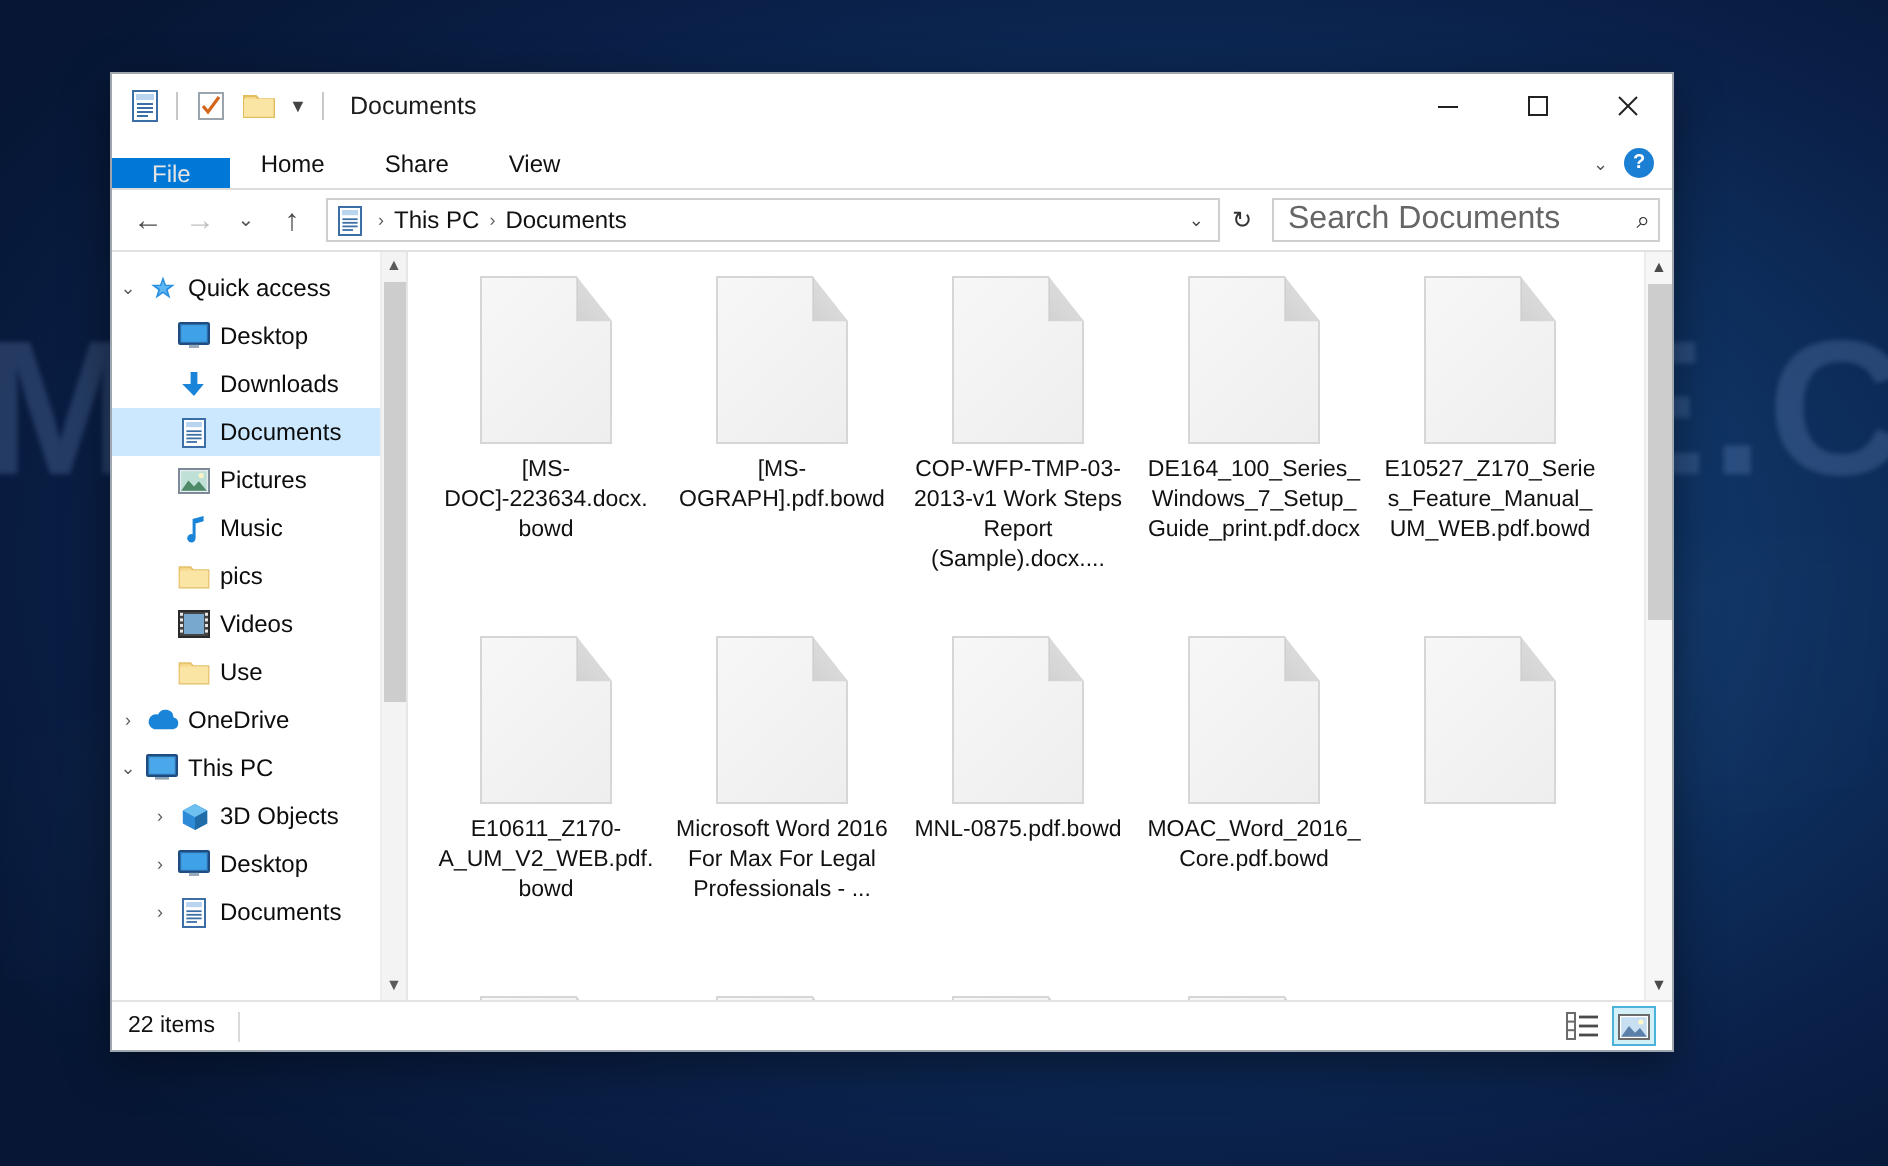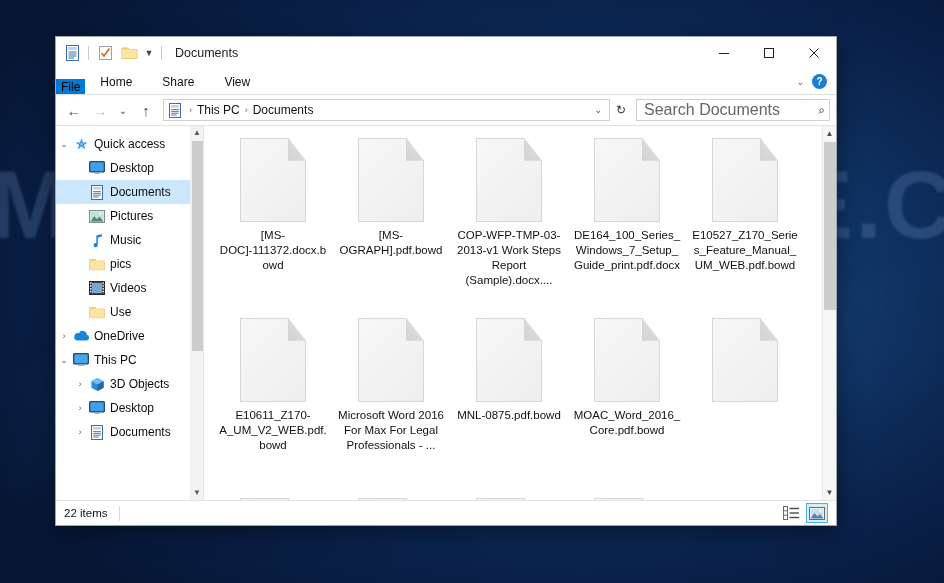--- a/index.html
+++ b/index.html
@@ -115,22 +115,22 @@
   }
   .tab {
     padding: 0 15px;
     display: flex; align-items: center;
     font-size: 12px;
     color: #111;
     cursor: default;
   }
   .tab.file {
     background: #0078d7;
-    color: #000000;
-    padding: 0 5px;
+    color: #e5e5e5;
+    padding: 0 20px;
     margin-top: 10px;
   }
   .ribbon-right {
     margin-left: auto;
     display: flex; align-items: center; gap: 8px;
     padding-right: 9px;
   }
   .ribbon-caret { font-size: 9px; color: #555; }
   .helpbtn {
     width: 15px; height: 15px; border-radius: 50%;
@@ -451,20 +451,30 @@
             <span class="ni">
               <svg width="16" height="14" viewBox="0 0 16 14">
                 <rect x="0.5" y="0.5" width="15" height="10.5" rx="0.6" fill="#2e6fae" stroke="#1d4d80"></rect>
                 <rect x="1.6" y="1.6" width="12.8" height="8.3" fill="#3fa2e8"></rect>
                 <rect x="5.5" y="11.4" width="5" height="1.6" fill="#9aacbb"></rect>
               </svg>
             </span>
             <span class="lbl">Desktop</span>
             <span class="pin" style="font-size: 9px;">✒</span>
           </div>
+          <div class="navitem lvl2">
+            <span class="exp"></span>
+            <span class="ni">
+              <svg width="14" height="15" viewBox="0 0 14 15">
+                <path d="M5.3 1 h3.4 v6 h3.2 L7 13 L1.1 7 h4.2 Z" fill="#1a85d8"></path>
+              </svg>
+            </span>
+            <span class="lbl">Downloads</span>
+            <span class="pin" style="font-size: 9px;">✒</span>
+          </div>
           <div class="navitem lvl2 sel">
             <span class="exp"></span>
             <span class="ni">
               <svg width="14" height="15" viewBox="0 0 14 15">
                 <rect x="1.5" y="0.5" width="11" height="14" fill="#fff" stroke="#3b6ea5"></rect>
                 <rect x="3" y="2" width="8" height="2.6" fill="#b9d4ee"></rect>
                 <g stroke="#3b6ea5" stroke-width="0.9">
                   <line x1="3.2" y1="6.6" x2="10.8" y2="6.6"></line>
                   <line x1="3.2" y1="8.4" x2="10.8" y2="8.4"></line>
                   <line x1="3.2" y1="10.2" x2="10.8" y2="10.2"></line>
@@ -604,21 +614,21 @@
       </div>
     </div>
 
     <div class="content">
       <div class="filegrid" id="file-grid">
           <div class="fileitem">
             <div class="ficon">
               <div class="body2"></div>
               <div class="fold"></div>
             </div>
-            <div class="fname">[MS-DOC]-111372.docx.bowd</div>
+            <div class="fname">[MS-DOC]-223634.docx.bowd</div>
           </div>
           <div class="fileitem">
             <div class="ficon">
               <div class="body2"></div>
               <div class="fold"></div>
             </div>
             <div class="fname">[MS-OGRAPH].pdf.bowd</div>
           </div>
           <div class="fileitem">
             <div class="ficon">

